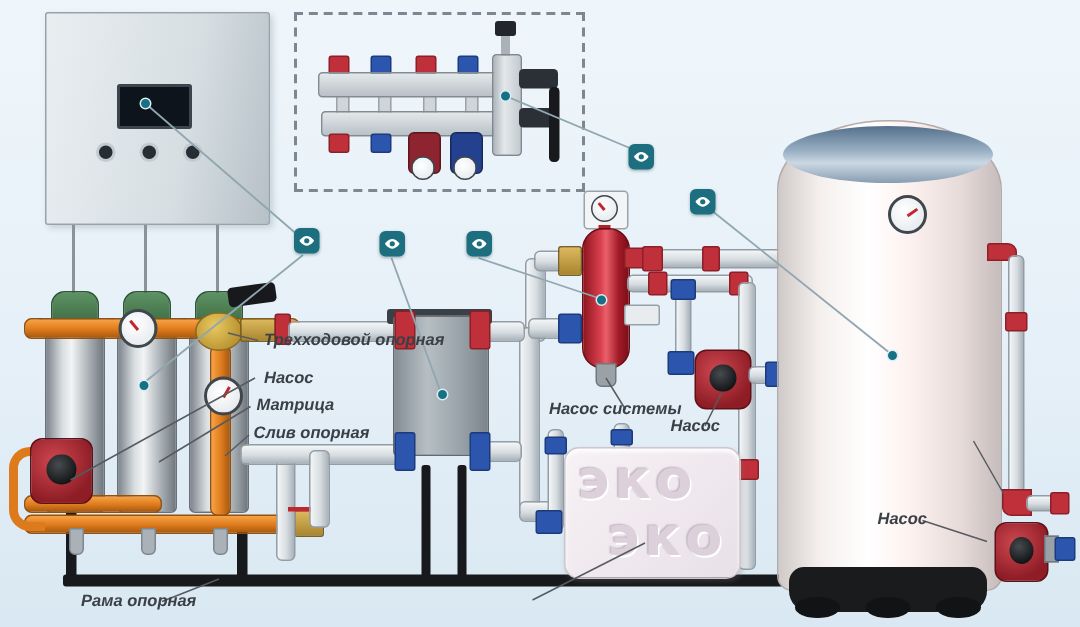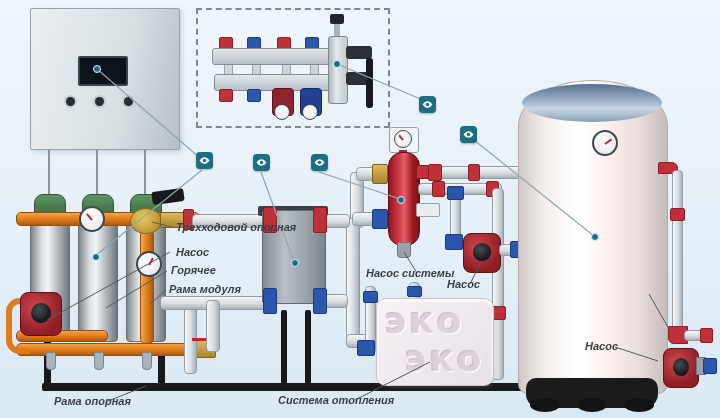--- a/index.html
+++ b/index.html
@@ -256,21 +256,20 @@
   </div>
   <div class="eye" style="left:460px;top:126px;">
     <svg width="13" height="13" viewBox="0 0 24 24">
         <path d="M12 6C6.5 6 3 12 3 12s3.5 6 9 6 9-6 9-6-3.5-6-9-6z" fill="#fff"></path>
         <circle cx="12" cy="12" r="3.2" fill="#1d6e7e"></circle>
       </svg>
   </div>
 
   <div class="lbl" style="left:176px;top:221px;">Трехходовой опорная</div>
   <div class="lbl" style="left:176px;top:246px;">Насос</div>
-  <div class="lbl" style="left:171px;top:264px;">Горячее</div>
-  <div class="lbl" style="left:169px;top:283px;">Рама модуля</div>
+  <div class="lbl" style="left:171px;top:264px;">Матрица</div>
+  <div class="lbl" style="left:169px;top:283px;">Слив опорная</div>
   <div class="lbl" style="left:54px;top:395px;text-align:right;">Рама опорная</div>
   <div class="lbl" style="left:366px;top:267px;">Насос системы</div>
   <div class="lbl" style="left:447px;top:278px;">Насос</div>
-  <div class="lbl" style="left:278px;top:394px;">Система отопления</div>
   <div class="lbl" style="left:585px;top:340px;">Насос</div>
 
 </div>
 
 </body></html>

